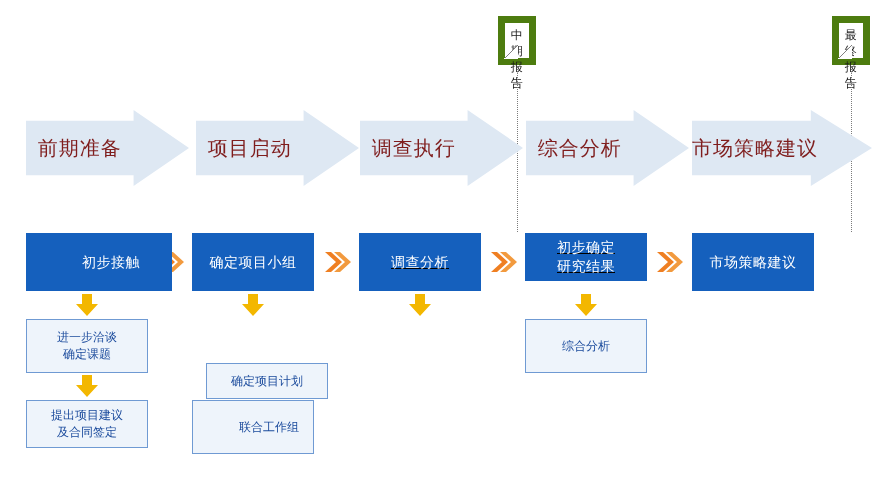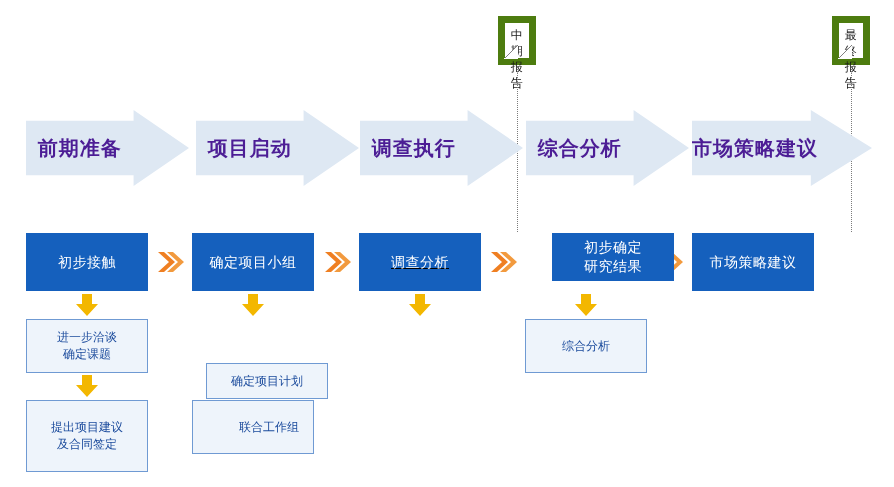--- a/index.html
+++ b/index.html
@@ -65,22 +65,22 @@
     background: #dee8f3;
     clip-path: polygon(0 14%, 66% 14%, 66% 0, 100% 50%, 66% 100%, 66% 86%, 0 86%);
     display: flex;
     align-items: center;
   }
   .banner-arrow .banner-label {
     display: block;
     width: 66%;
     text-align: center;
     font-size: 20px;
-    font-weight: bold;
-    color: #4c1d95;
+    font-weight: normal;
+    color: #7f1d1d;
     letter-spacing: 1px;
     white-space: nowrap;
   }
 
   
   .blue-box {
     position: absolute;
     background: #1560bd;
     display: flex;
     align-items: center;
@@ -189,30 +189,30 @@
       <polygon points="9,2 20,12 9,22 15,22 26,12 15,2" fill="#f29a3e"></polygon>
     </svg>
   </div>
   <div class="chevron" id="chev-4" style="left: 657px; top: 250px;">
     <svg viewBox="0 0 26 24">
       <polygon points="0,2 11,12 0,22 6,22 17,12 6,2" fill="#ef7f22"></polygon>
       <polygon points="9,2 20,12 9,22 15,22 26,12 15,2" fill="#f29a3e"></polygon>
     </svg>
   </div>
 
-  <div class="blue-box" id="step-1" style="left: 26px; top: 233px; width: 122px; height: 58px;">
+  <div class="blue-box" id="step-1" style="left: 26px; top: 233px; width: 122px; height: 58px; padding-left: 24px;">
     <span class="blue-label">初步接触</span>
   </div>
   <div class="blue-box" id="step-2" style="left: 192px; top: 233px; width: 122px; height: 58px;">
     <span class="blue-label">确定项目小组</span>
   </div>
   <div class="blue-box" id="step-3" style="left: 359px; top: 233px; width: 122px; height: 58px; text-decoration: underline;">
     <span class="blue-label">调查分析</span>
   </div>
-  <div class="blue-box" id="step-4" style="left: 552px; top: 233px; width: 122px; height: 48px;">
+  <div class="blue-box" id="step-4" style="left: 525px; top: 233px; width: 122px; height: 48px; text-decoration: underline;">
     <span class="blue-label">初步确定
 研究结果</span>
   </div>
   <div class="blue-box" id="step-5" style="left: 692px; top: 233px; width: 122px; height: 58px;">
     <span class="blue-label">市场策略建议</span>
   </div>
 
   <div class="down-arrow" id="da-1a" style="left: 76px; top: 294px;">
     <svg viewBox="0 0 22 22">
       <polygon points="6,0 16,0 16,10 22,10 11,22 0,10 6,10" fill="#f3b700"></polygon>
@@ -249,21 +249,21 @@
     <span class="light-label">进一步洽谈
 确定课题</span>
   </div>
   <div class="light-box" id="sub-2-1" style="left: 206px; top: 319px; width: 122px; height: 36px; margin-top: 44px;">
     <span class="light-label">确定项目计划</span>
   </div>
   <div class="light-box" id="sub-4-1" style="left: 525px; top: 319px; width: 122px; height: 54px;">
     <span class="light-label">综合分析</span>
   </div>
 
-  <div class="light-box" id="sub-1-2" style="left: 26px; top: 400px; width: 122px; height: 72px;">
+  <div class="light-box" id="sub-1-2" style="left: 26px; top: 400px; width: 122px; height: 48px;">
     <span class="light-label">提出项目建议
 及合同签定</span>
   </div>
   <div class="light-box" id="sub-2-2" style="left: 192px; top: 400px; width: 122px; height: 54px; padding-left: 32px;">
     <span class="light-label">联合工作组</span>
   </div>
 
 </div>
 
 </body></html>

